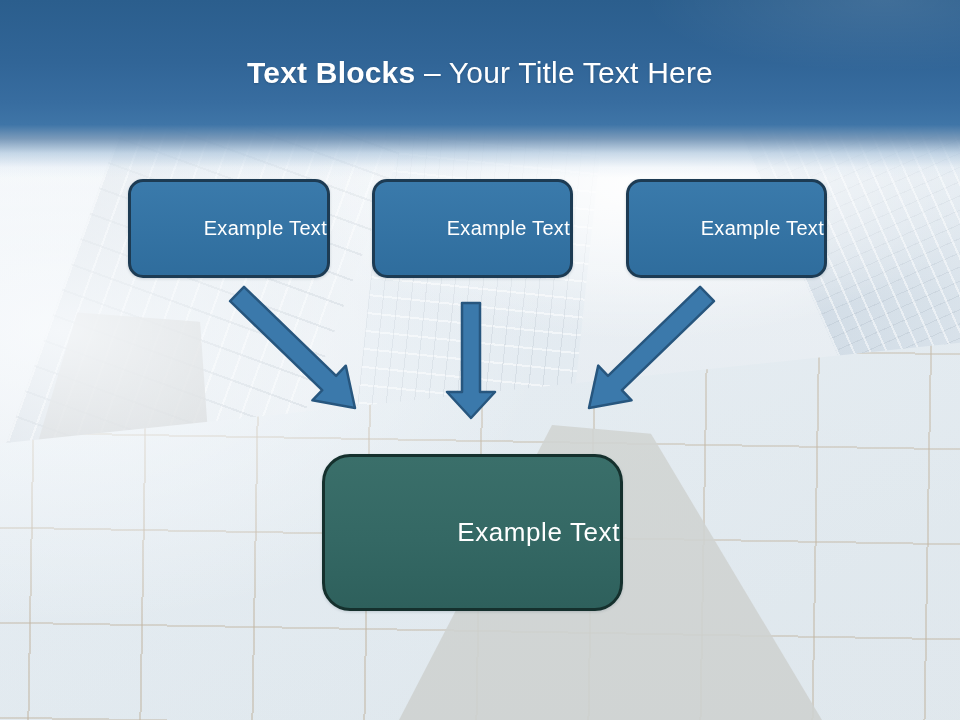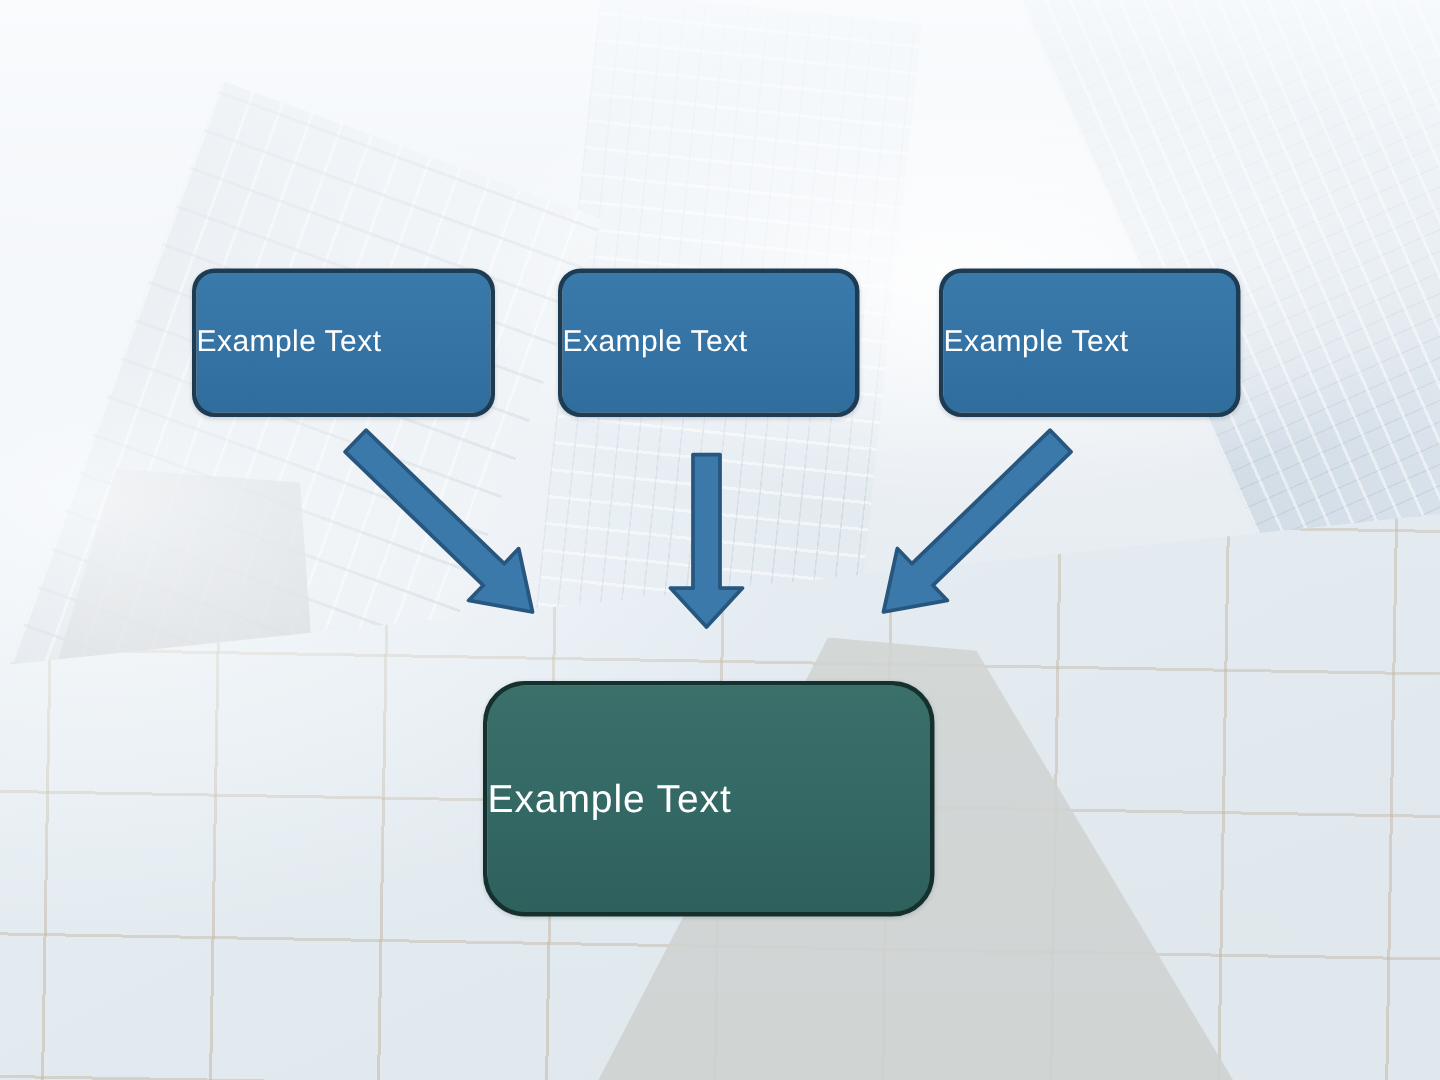--- a/index.html
+++ b/index.html
@@ -77,21 +77,21 @@
     position:absolute; top:52px; left:0; width:100%; margin:0;
     text-align:center; color:var(--title-text,#ffffff);
     font-size:30px; line-height:42px; font-weight:400; letter-spacing:0.2px;
     text-shadow:0 1px 2px rgba(20,40,60,0.25);
   }
   .title-bold { font-weight:700; }
 
   
   .node {
     position:absolute; box-sizing:border-box;
-    display:flex; align-items:center; justify-content:flex-start;
+    display:flex; align-items:center; justify-content:flex-end;
     border:3px solid var(--block-border,#1d3b53); border-radius:15px;
     background:linear-gradient(180deg, var(--block-fill-light,#3a7aab) 0%, var(--block-fill-dark,#2f6d9d) 100%);
     box-shadow:0 1px 3px rgba(30,50,70,0.18);
   }
   .node-a { left:128px; top:179px; width:202px; height:99px; }
   .node-b { left:372px; top:179px; width:201px; height:99px; }
   .node-c { left:626px; top:179px; width:201px; height:99px; }
   .node-label { color:var(--block-text,#ffffff); font-size:20px; letter-spacing:0.3px; }
 
   .target-node {
@@ -116,20 +116,26 @@
 
   <div class="bg">
     <div class="bldg bldg-right"></div>
     <div class="bldg bldg-center"></div>
     <div class="bldg bldg-left"></div>
     <div class="facade-bottom"></div>
     <div class="concrete"></div>
     <div class="glare"></div>
   </div>
 
+  <header class="header">
+    <h1 class="title">
+      <span class="title-bold">Text Blocks</span>
+      <span class="title-rest">– Your Title Text Here</span>
+    </h1>
+  </header>
 
   <div class="node node-a">
     <span class="node-label">Example Text</span>
   </div>
   <div class="node node-b">
     <span class="node-label">Example Text</span>
   </div>
   <div class="node node-c">
     <span class="node-label">Example Text</span>
   </div>

